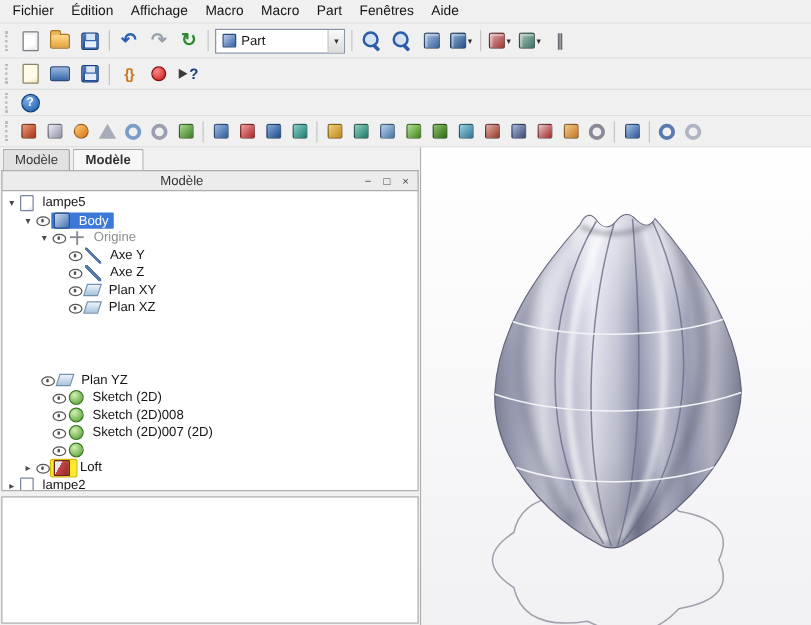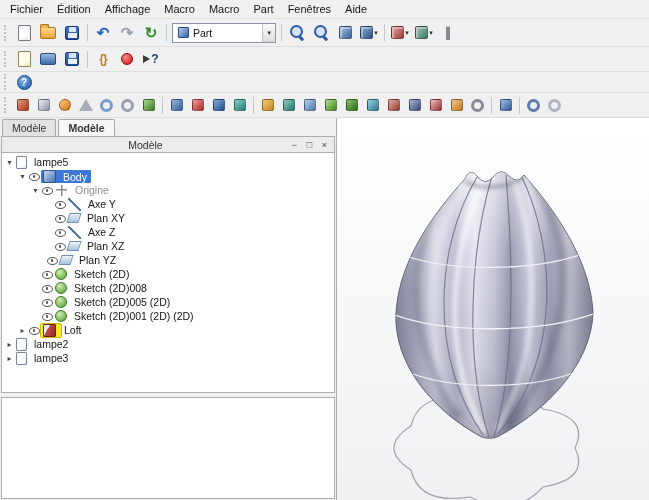--- a/index.html
+++ b/index.html
@@ -304,36 +304,36 @@
           </div>
           <div class="trow" style="padding-left: 41px;">
             <span class="exp"></span>
             <span class="eye"></span>
             <i class="ti ti-axis"></i>
             <span class="tlabel">Axe Y</span>
           </div>
           <div class="trow" style="padding-left: 41px;">
             <span class="exp"></span>
             <span class="eye"></span>
+            <i class="ti ti-axis"></i>
+            <span class="tlabel">Axe Z</span>
+          </div>
+          <div class="trow" style="padding-left: 41px;">
+            <span class="exp"></span>
+            <span class="eye"></span>
             <i class="ti ti-plane"></i>
             <span class="tlabel">Plan XY</span>
           </div>
           <div class="trow" style="padding-left: 41px;">
             <span class="exp"></span>
             <span class="eye"></span>
-            <i class="ti ti-axis"></i>
-            <span class="tlabel">Axe Z</span>
-          </div>
-          <div class="trow" style="padding-left: 41px;">
-            <span class="exp"></span>
-            <span class="eye"></span>
             <i class="ti ti-plane"></i>
             <span class="tlabel">Plan XZ</span>
           </div>
-          <div class="trow" style="padding-left: 33px;">
+          <div class="trow" style="padding-left: 19px; margin-top: 44px;">
             <span class="exp"></span>
             <span class="eye"></span>
             <i class="ti ti-plane"></i>
             <span class="tlabel">Plan YZ</span>
           </div>
           <div class="trow" style="padding-left: 28px;">
             <span class="exp"></span>
             <span class="eye"></span>
             <i class="ti ti-sketch2d"></i>
             <span class="tlabel">Sketch (2D)</span>
@@ -341,27 +341,26 @@
           <div class="trow" style="padding-left: 28px;">
             <span class="exp"></span>
             <span class="eye"></span>
             <i class="ti ti-sketch2d"></i>
             <span class="tlabel">Sketch (2D)008</span>
           </div>
           <div class="trow" style="padding-left: 28px;">
             <span class="exp"></span>
             <span class="eye"></span>
             <i class="ti ti-sketch2d"></i>
-            <span class="tlabel">Sketch (2D)005 (2D)</span>
+            <span class="tlabel">Sketch (2D)007 (2D)</span>
           </div>
           <div class="trow" style="padding-left: 28px;">
             <span class="exp"></span>
             <span class="eye"></span>
             <i class="ti ti-sketch2d"></i>
-            <span class="tlabel">Sketch (2D)001 (2D) (2D)</span>
           </div>
           <div class="trow" style="padding-left: 15px;">
             <span class="exp">▸</span>
             <span class="eye"></span>
             <span class="hlico">
               <i class="ti ti-loft"></i>
             </span>
             <span class="tlabel">Loft</span>
           </div>
           <div class="trow" style="padding-left: 2px;">

